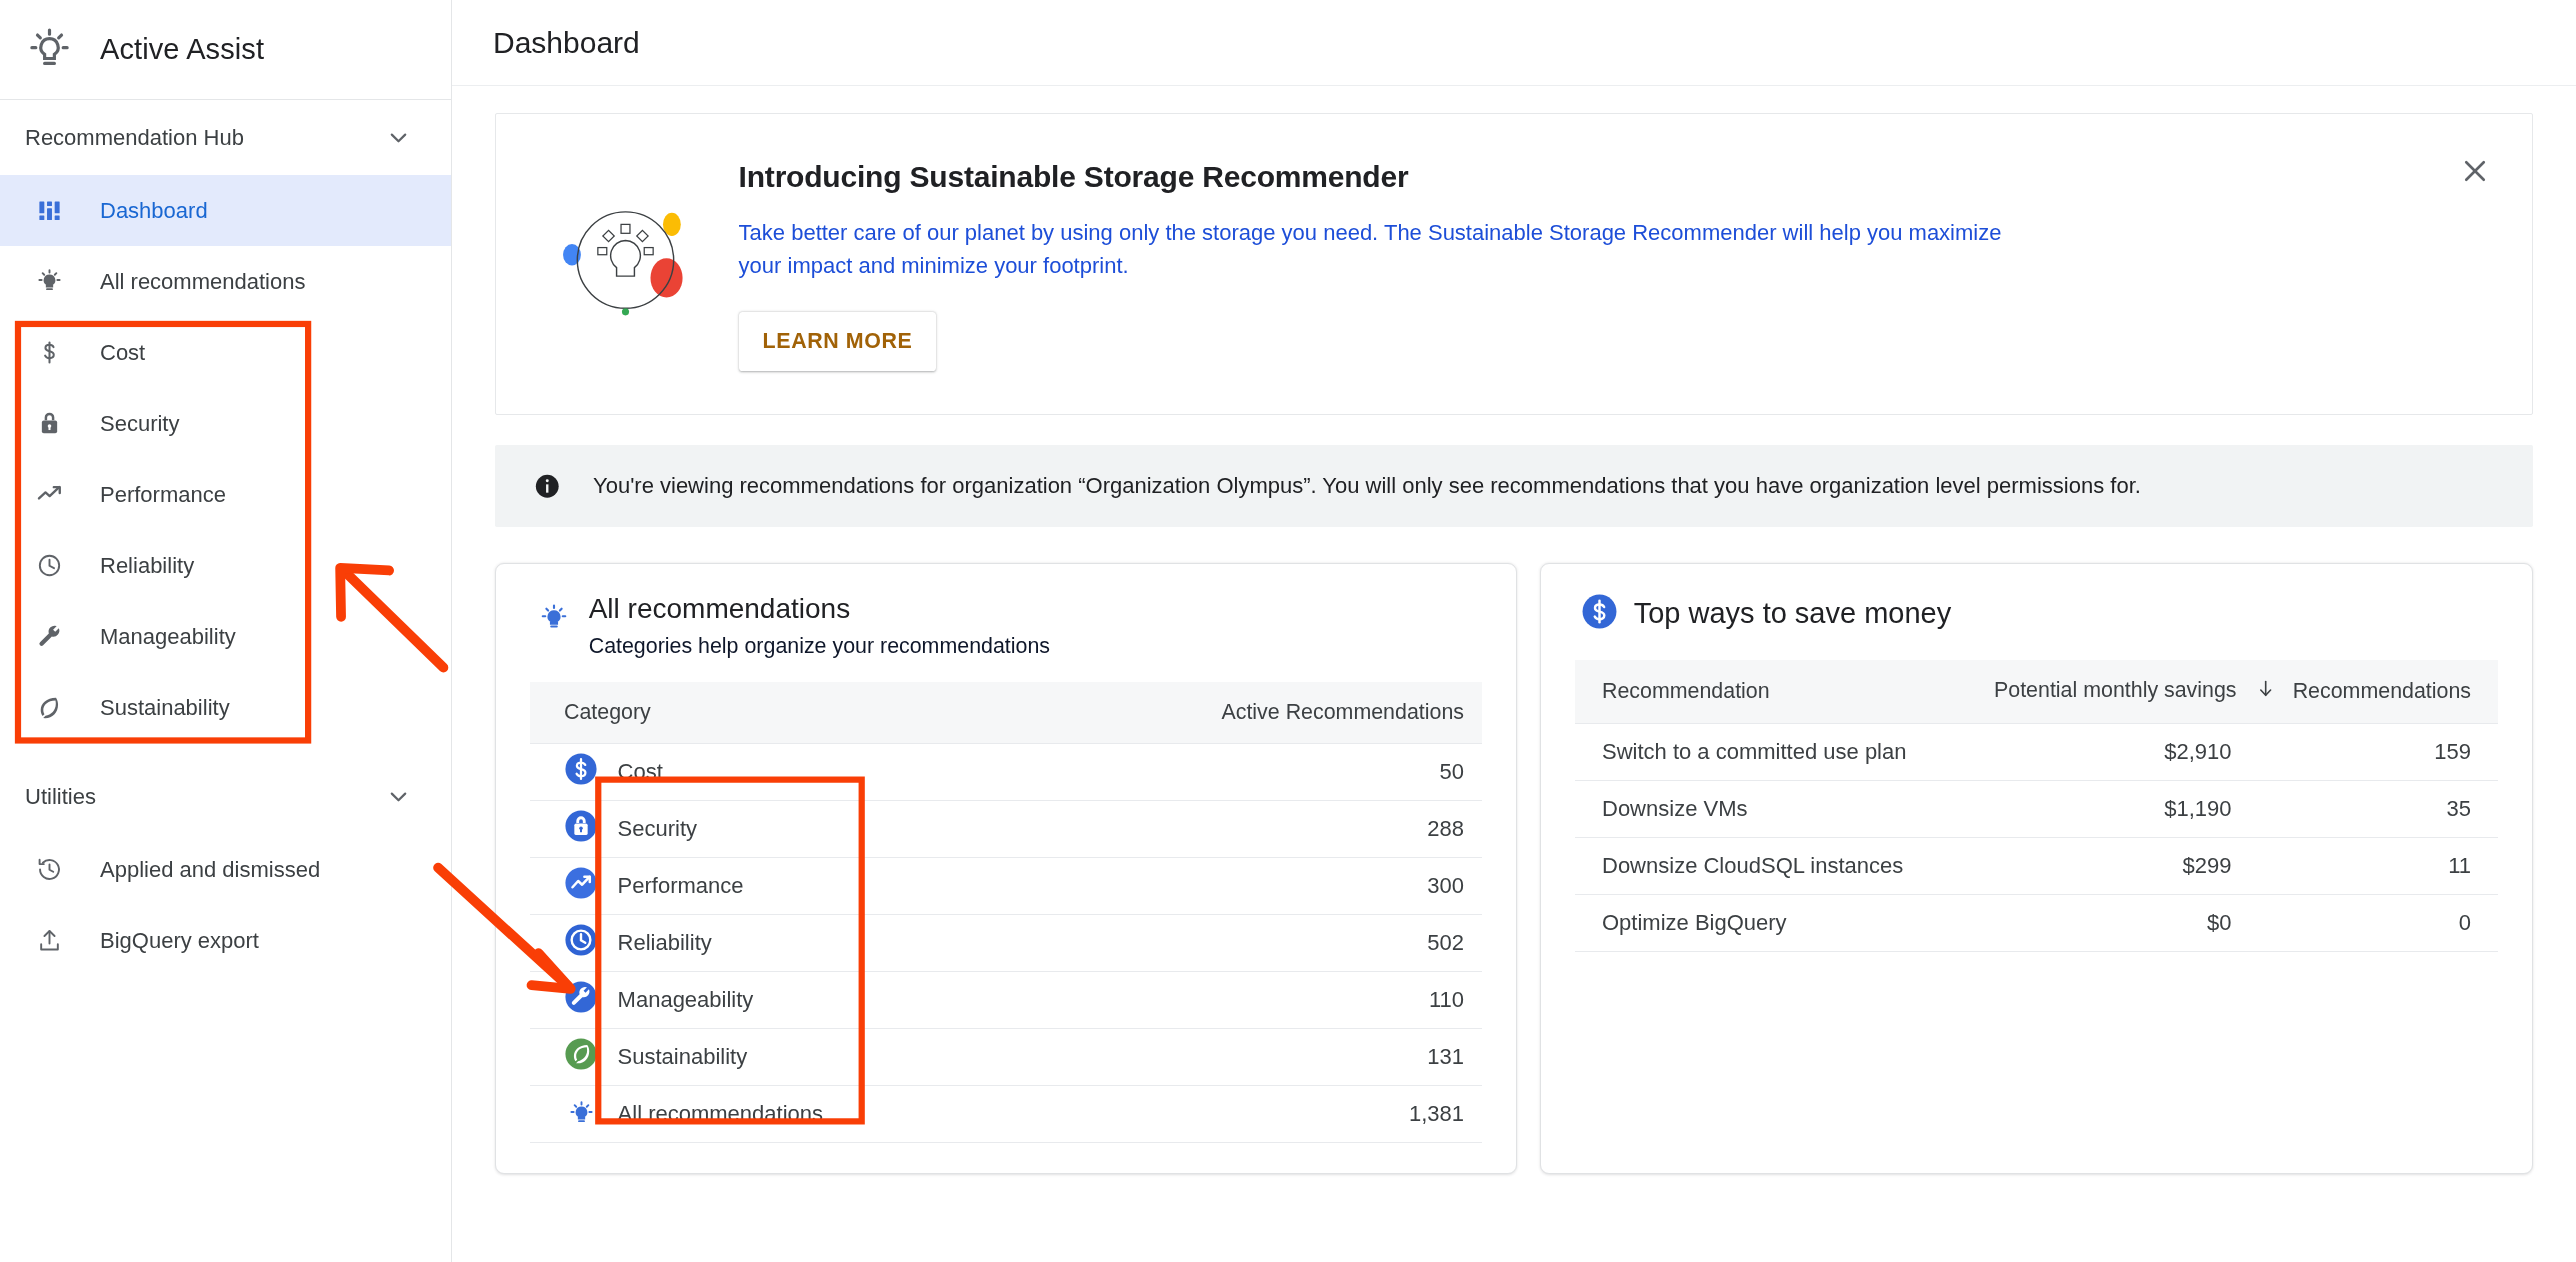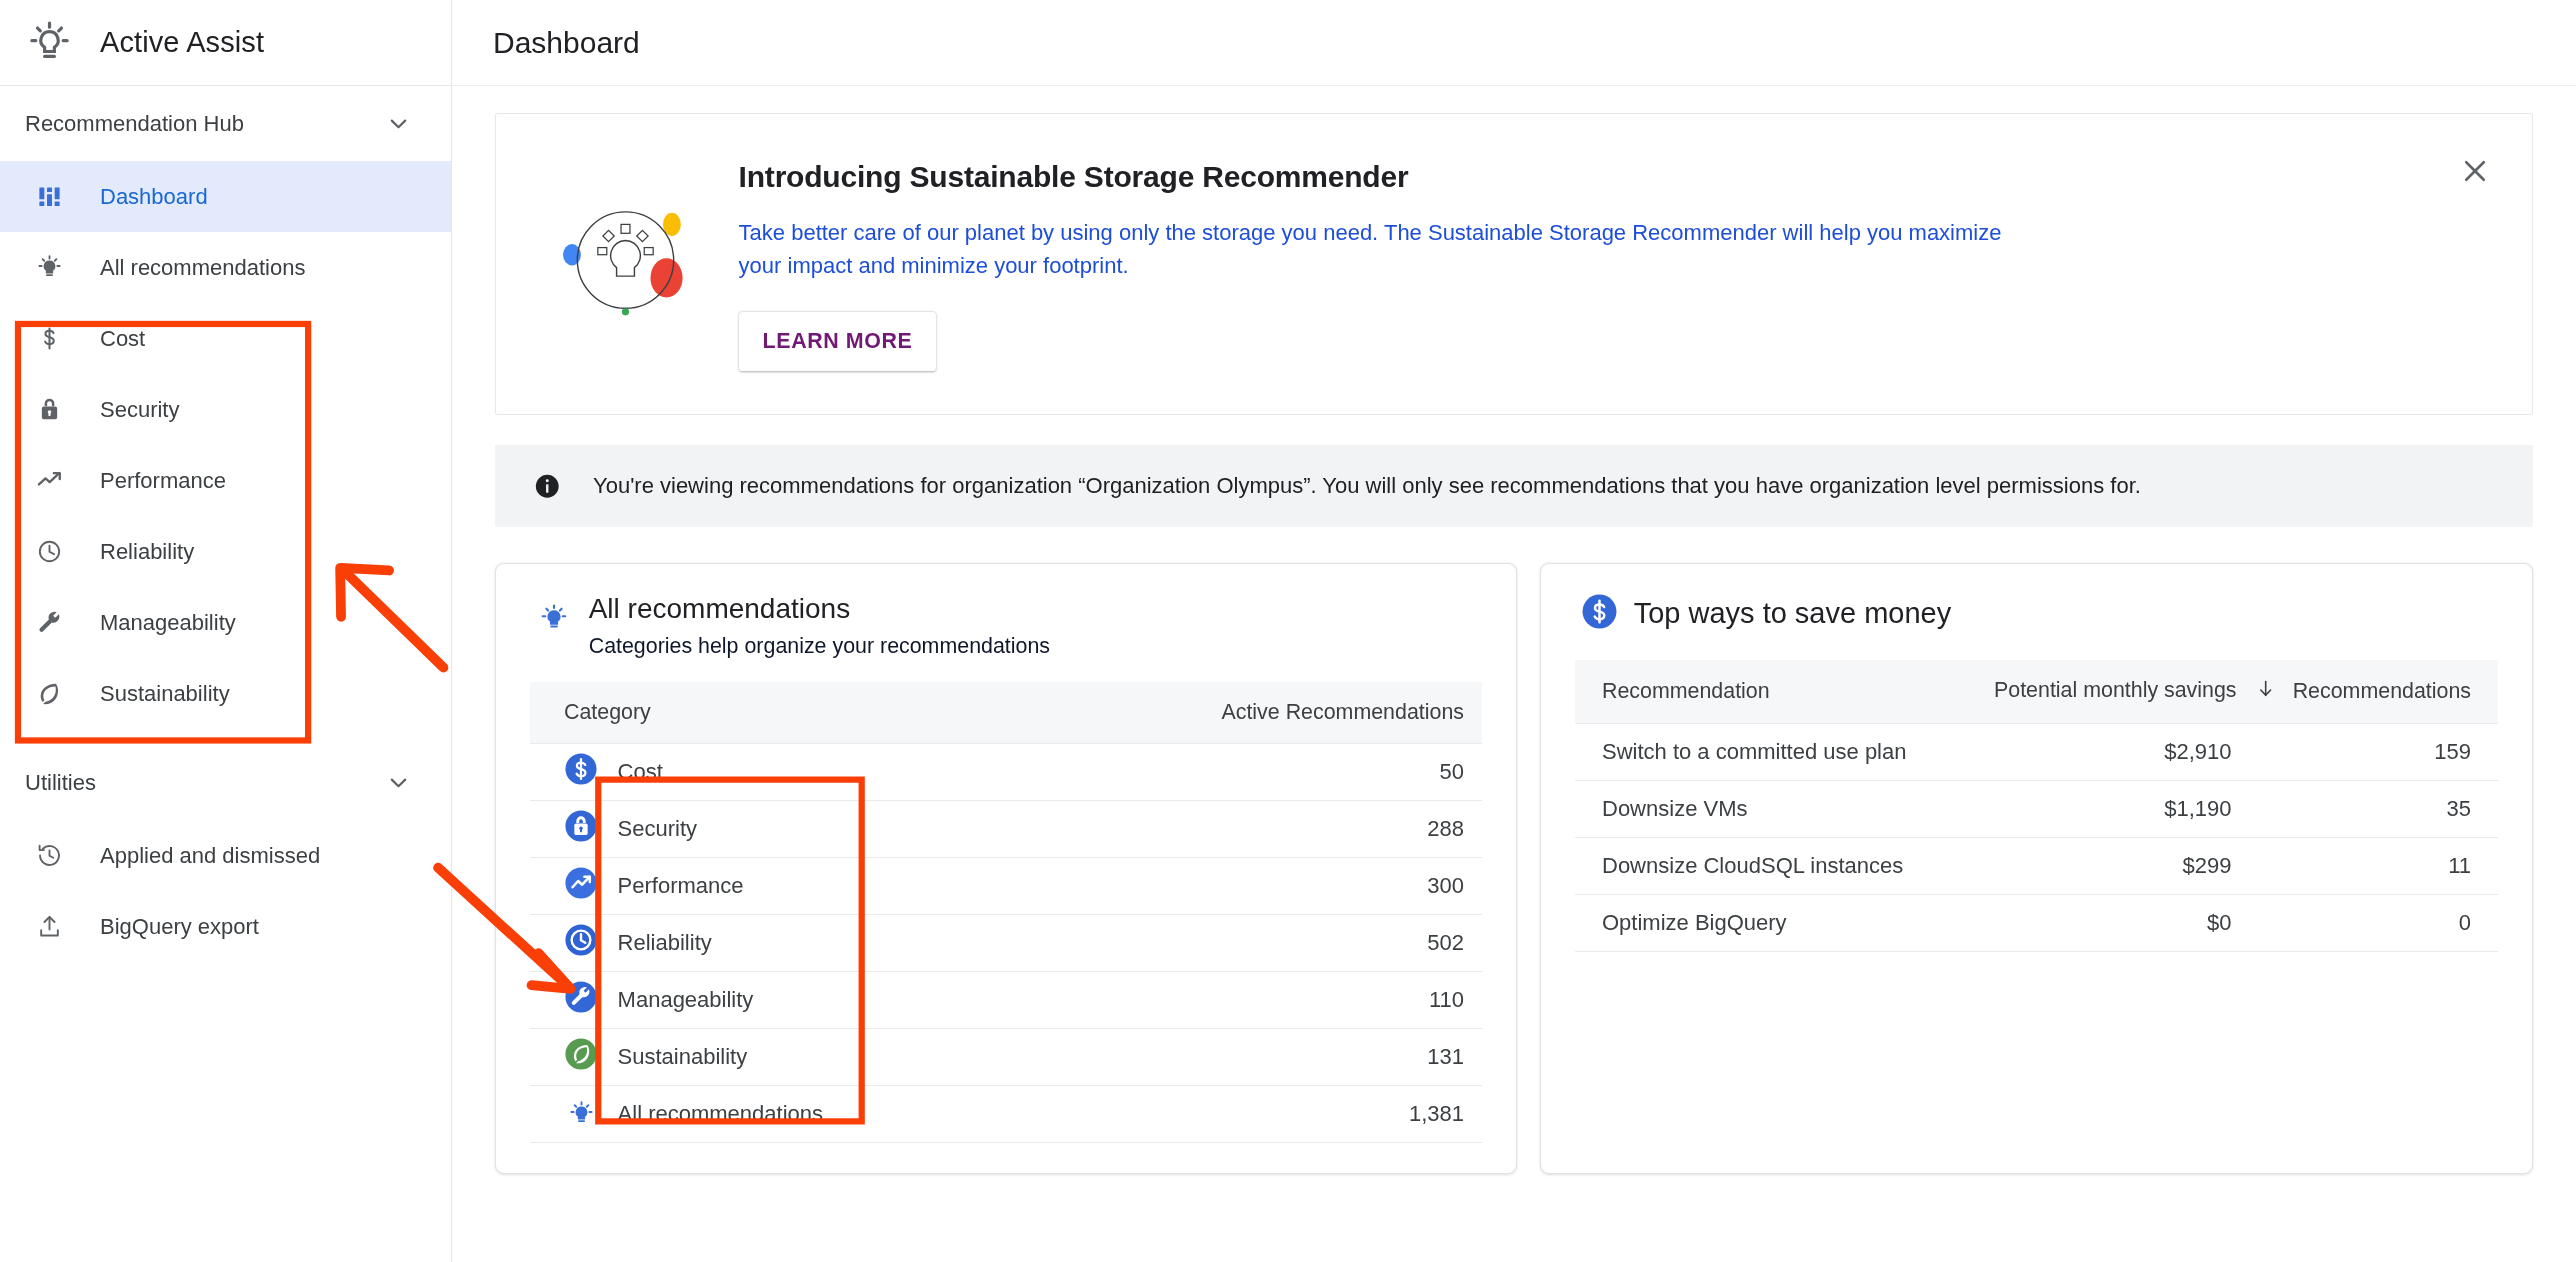--- a/index.html
+++ b/index.html
@@ -13,21 +13,21 @@
 
   
   .sidebar {
     width: 452px; height: 1262px;
     background: #fff;
     border-right: 1.8px solid #e4e6e8;
     position: relative;
     flex: 0 0 452px;
   }
   .brand {
-    height: 86px;
+    height: 100px;
     display: flex; align-items: center;
     padding-left: 23px;
     border-bottom: 1.8px solid #e4e6e8;
   }
   .brand-icon { width: 52px; height: 52px; flex: 0 0 52px; display:flex; align-items:center; justify-content:center; }
   .brand-title {
     font-size: 29px; color: #202124; margin-left: 25px; letter-spacing: 0.1px;
   }
 
   .section-head {
@@ -69,21 +69,21 @@
     display: flex; align-items: flex-start;
     padding: 39px 36px 43px 36px;
   }
   .promo-illus { width: 187px; flex: 0 0 187px; display:flex; align-items:center; justify-content:center; padding-top: 25px;}
   .promo-body { flex: 1 1 auto; padding-left: 19.6px; padding-top: 7.1px; }
   .promo-title { font-size: 30px; font-weight: 700; color: #202124; letter-spacing: -0.2px; }
   .promo-text { font-size: 22px; color: #1d4ed8; line-height: 1.48; margin-top: 23px; max-width: 1264px; }
   .promo-btn {
     margin-top: 30px;
     display: inline-block;
-    background: #fff; color: #701a75;
+    background: #fff; color: #a16207;
     border: none; border-radius: 3.6px;
     box-shadow: 0 0.9px 2.7px rgba(60,64,67,.30), 0 0.9px 1.8px rgba(60,64,67,.15);
     font-size: 21.4px; font-weight: 600; letter-spacing: 0.6px;
     padding: 17px 24px; cursor: pointer;
     font-family: "Liberation Sans", sans-serif;
   }
   .promo-close {
     position: absolute; top: 34px; right: 34px;
     width: 46px; height: 46px; cursor: pointer;
     display: flex; align-items: center; justify-content: center;

